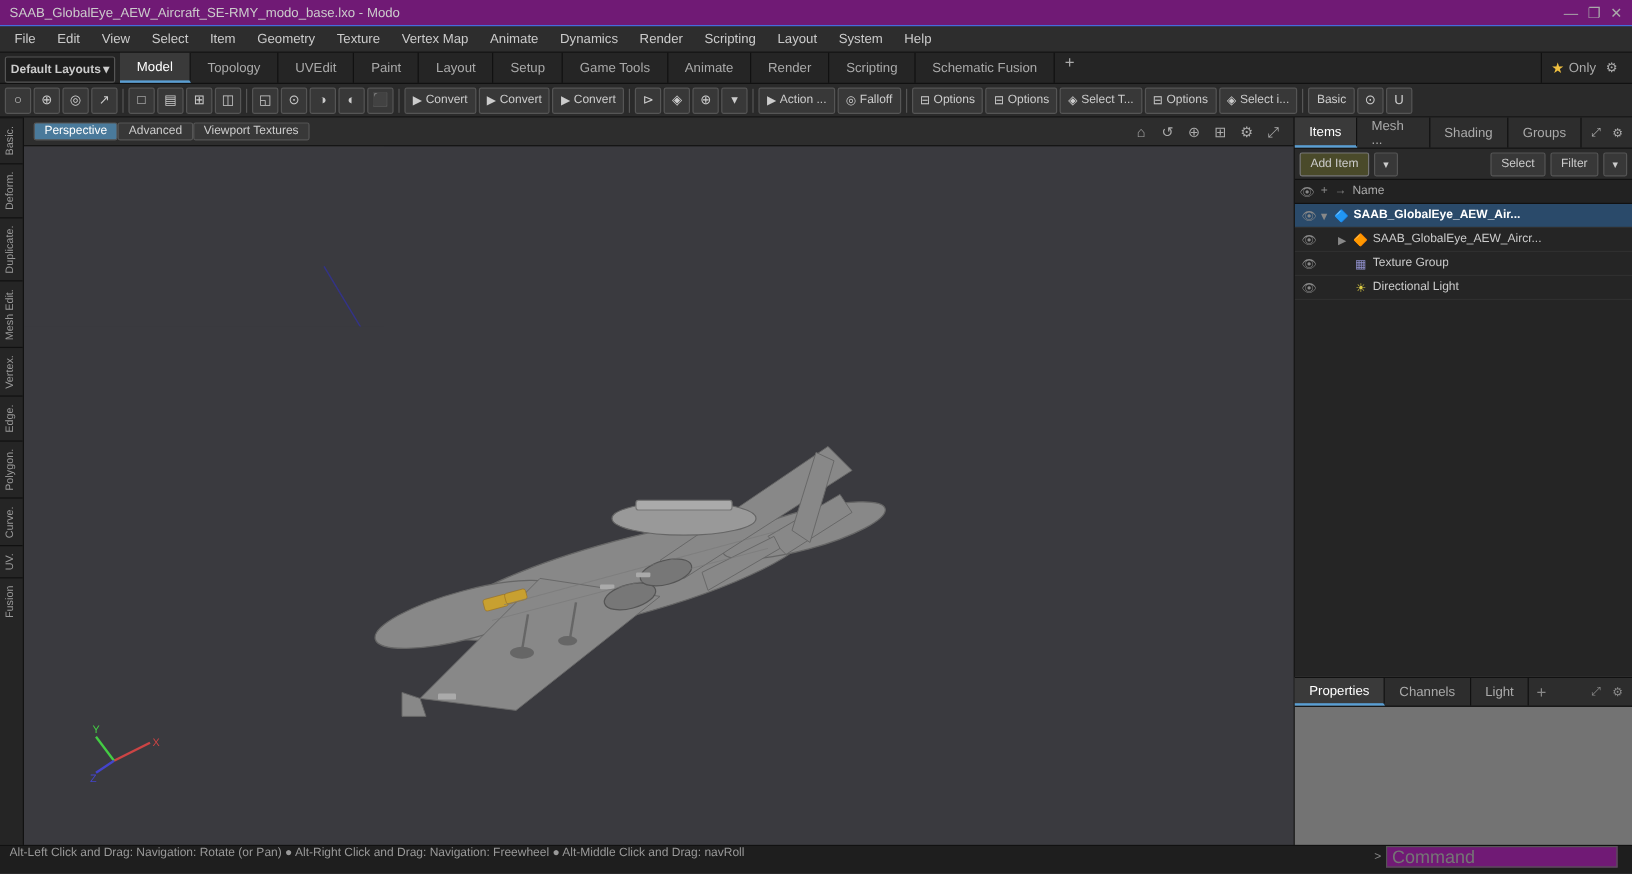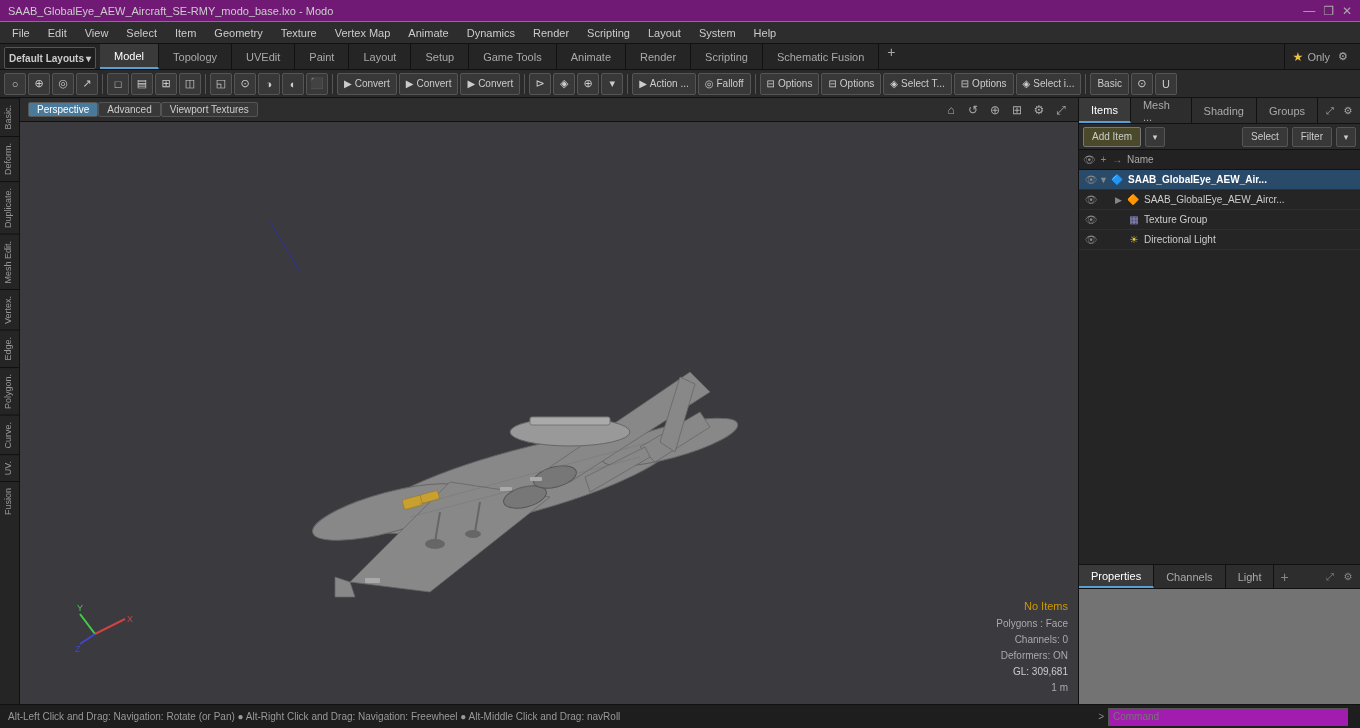--- a/index.html
+++ b/index.html
@@ -478,45 +478,45 @@
       color: #888;
       font-size: 10px;
     }
 
     
     #statusbar {
       height: 24px;
       background: #1e1e1e;
       border-top: 1px solid #111;
       display: flex;
-      align-items: center;
+      align-items: flex-start;
       padding: 0 8px;
       gap: 4px;
     }
     #statusbar-left {
       flex: 1;
       font-size: 10px;
       color: #999;
       overflow: hidden;
       text-overflow: ellipsis;
       white-space: nowrap;
     }
     #statusbar-right {
       display: flex;
       align-items: center;
       gap: 4px;
       padding: 0 4px;
     }
     #command-input {
-      width: 240px;
+      width: 193px;
       height: 18px;
-      background: #a21caf;
+      background: #701a75;
       border: 1px solid #555;
       color: #ccc;
-      font-size: 10px;
+      font-size: 15px;
       padding: 0 4px;
     }
     #statusbar-caret {
       color: #888;
       font-size: 10px;
     }
 
     
     .vp-grid {
       position: absolute;
@@ -764,28 +764,20 @@
 
       <svg id="axis-indicator" width="60" height="60" style="position:absolute;bottom:50px;left:55px;" xmlns="http://www.w3.org/2000/svg">
         <line x1="20" y1="40" x2="50" y2="25" stroke="#cc4444" stroke-width="2"></line>
         <text x="52" y="28" fill="#cc4444" font-size="9">X</text>
         <line x1="20" y1="40" x2="5" y2="20" stroke="#44cc44" stroke-width="2"></line>
         <text x="2" y="17" fill="#44cc44" font-size="9">Y</text>
         <line x1="20" y1="40" x2="5" y2="50" stroke="#4444cc" stroke-width="2"></line>
         <text x="0" y="58" fill="#4444cc" font-size="9">Z</text>
       </svg>
 
-      <div id="viewport-info">
-        <div id="no-items">No Items</div>
-        <div>Polygons : Face</div>
-        <div>Channels: 0</div>
-        <div>Deformers: ON</div>
-        <div id="gl-value">GL: 309,681</div>
-        <div>1 m</div>
-      </div>
     </div>
   </div>
 
   <div id="right-panel">
 
     <div id="right-panel-tabs">
       <div class="rpanel-tab active">Items</div>
       <div class="rpanel-tab">Mesh ...</div>
       <div class="rpanel-tab">Shading</div>
       <div class="rpanel-tab">Groups</div>

